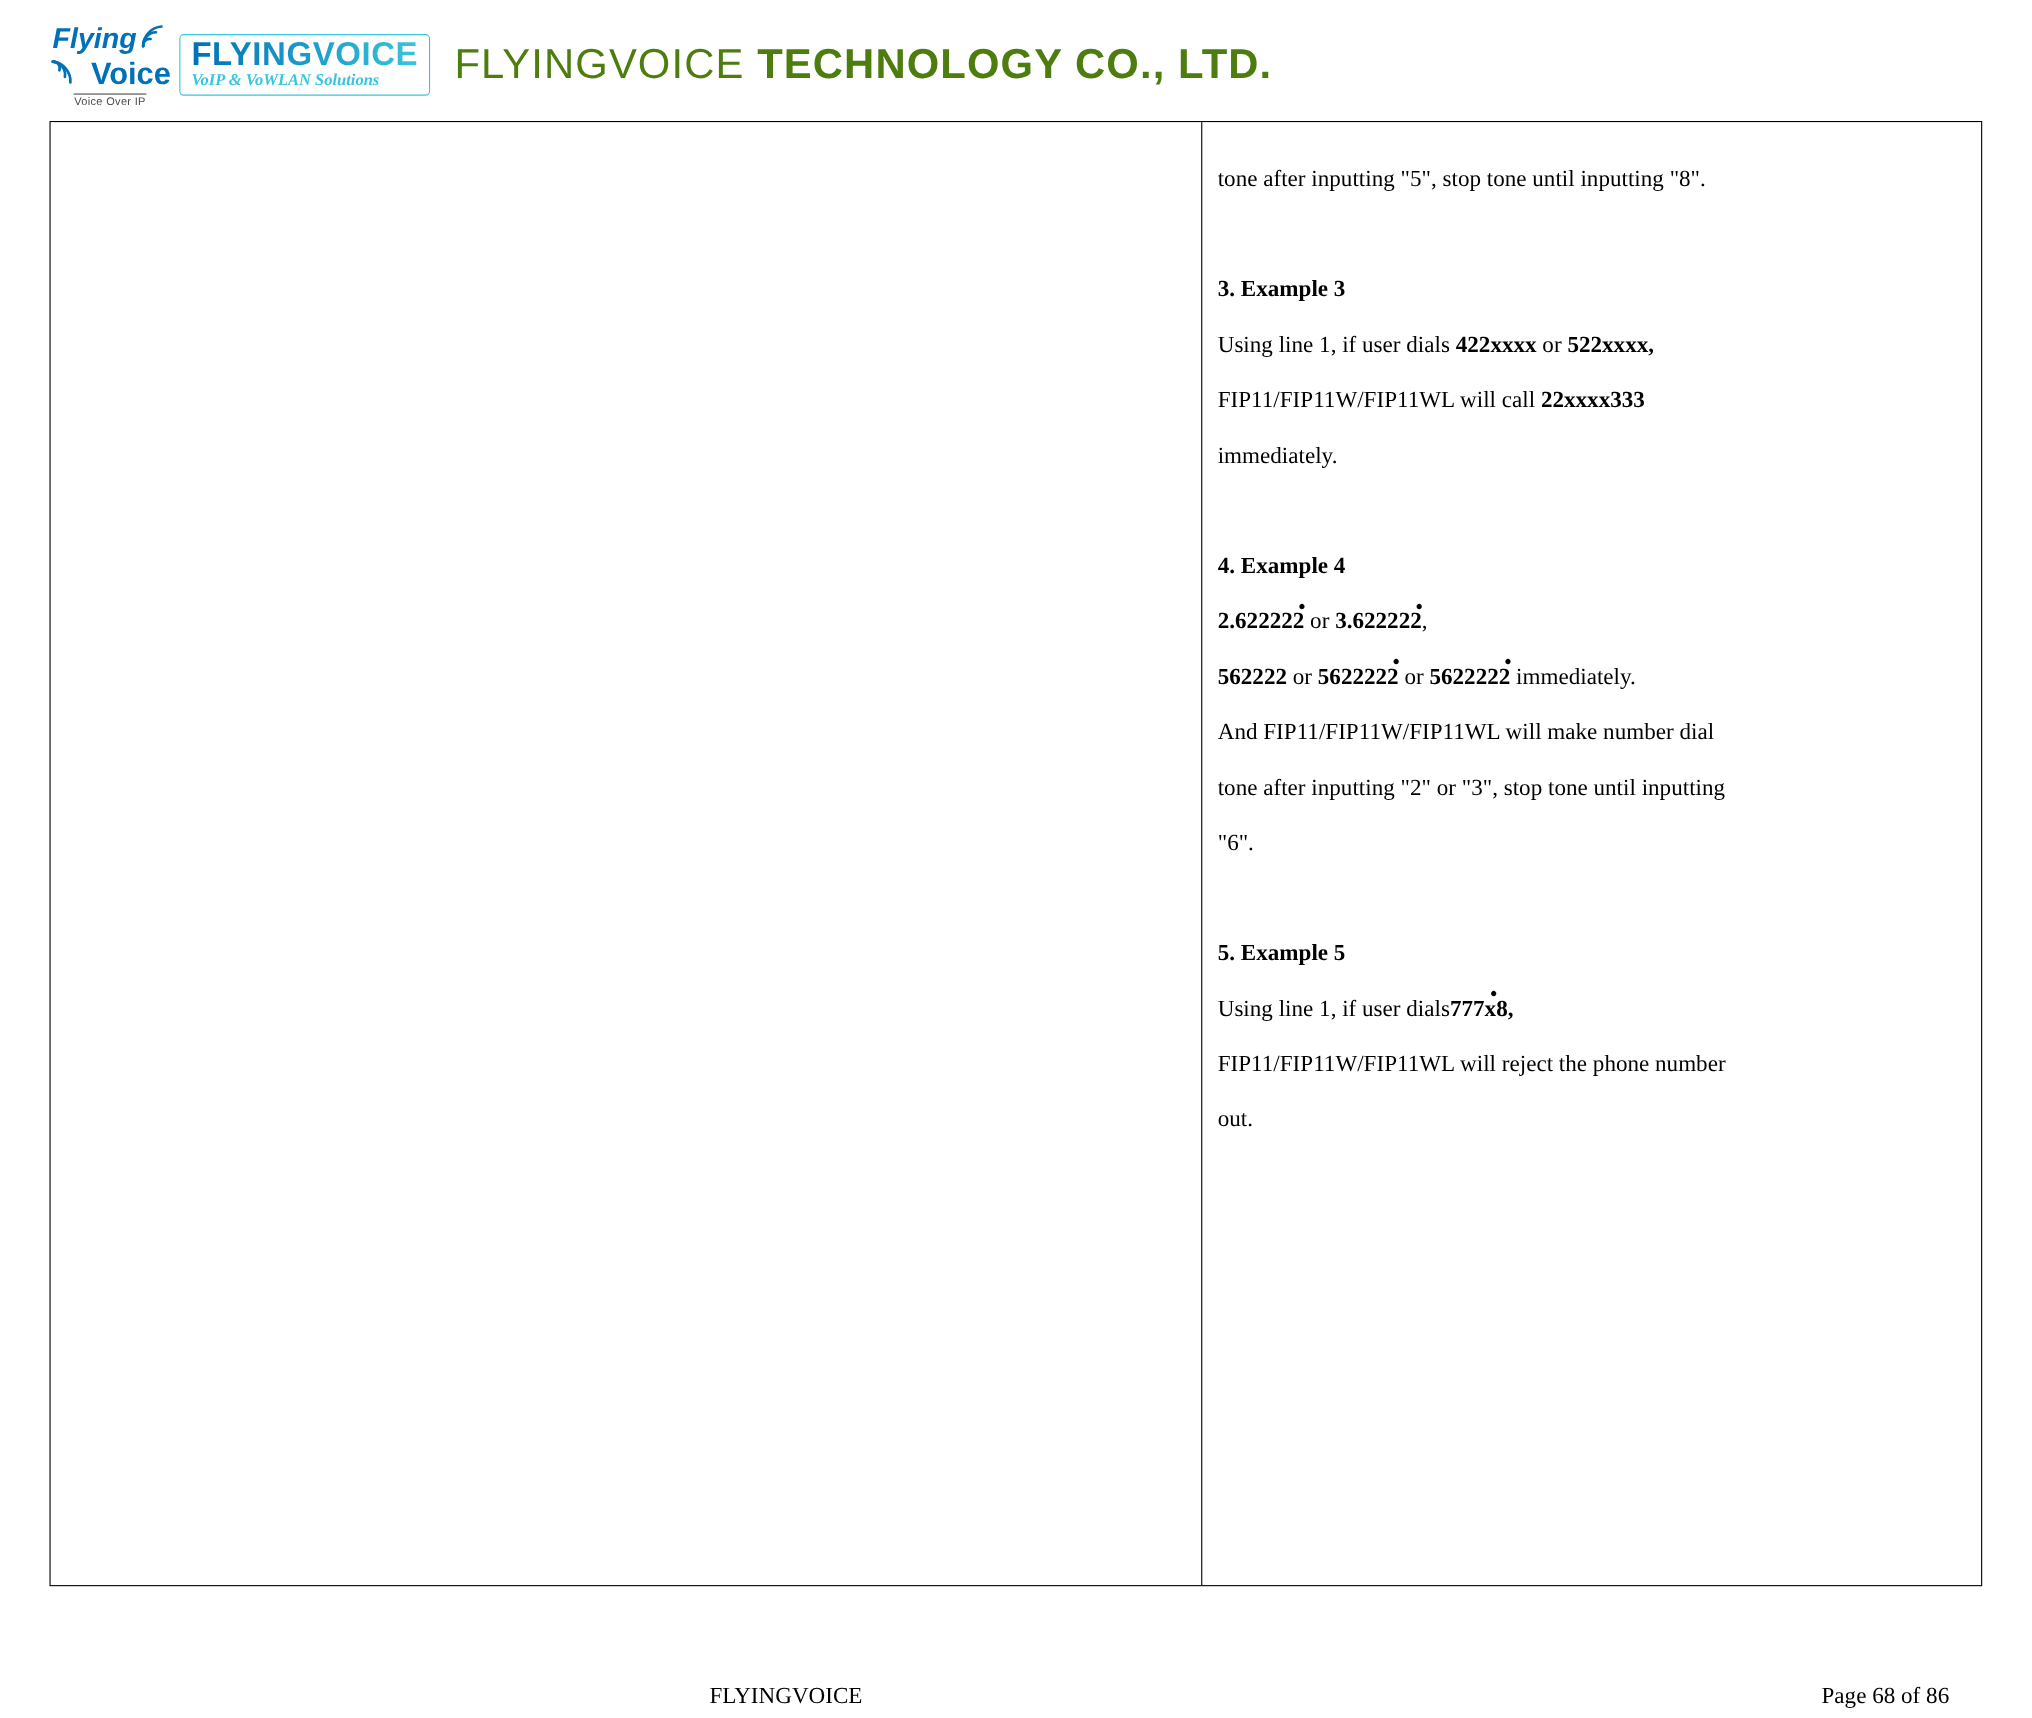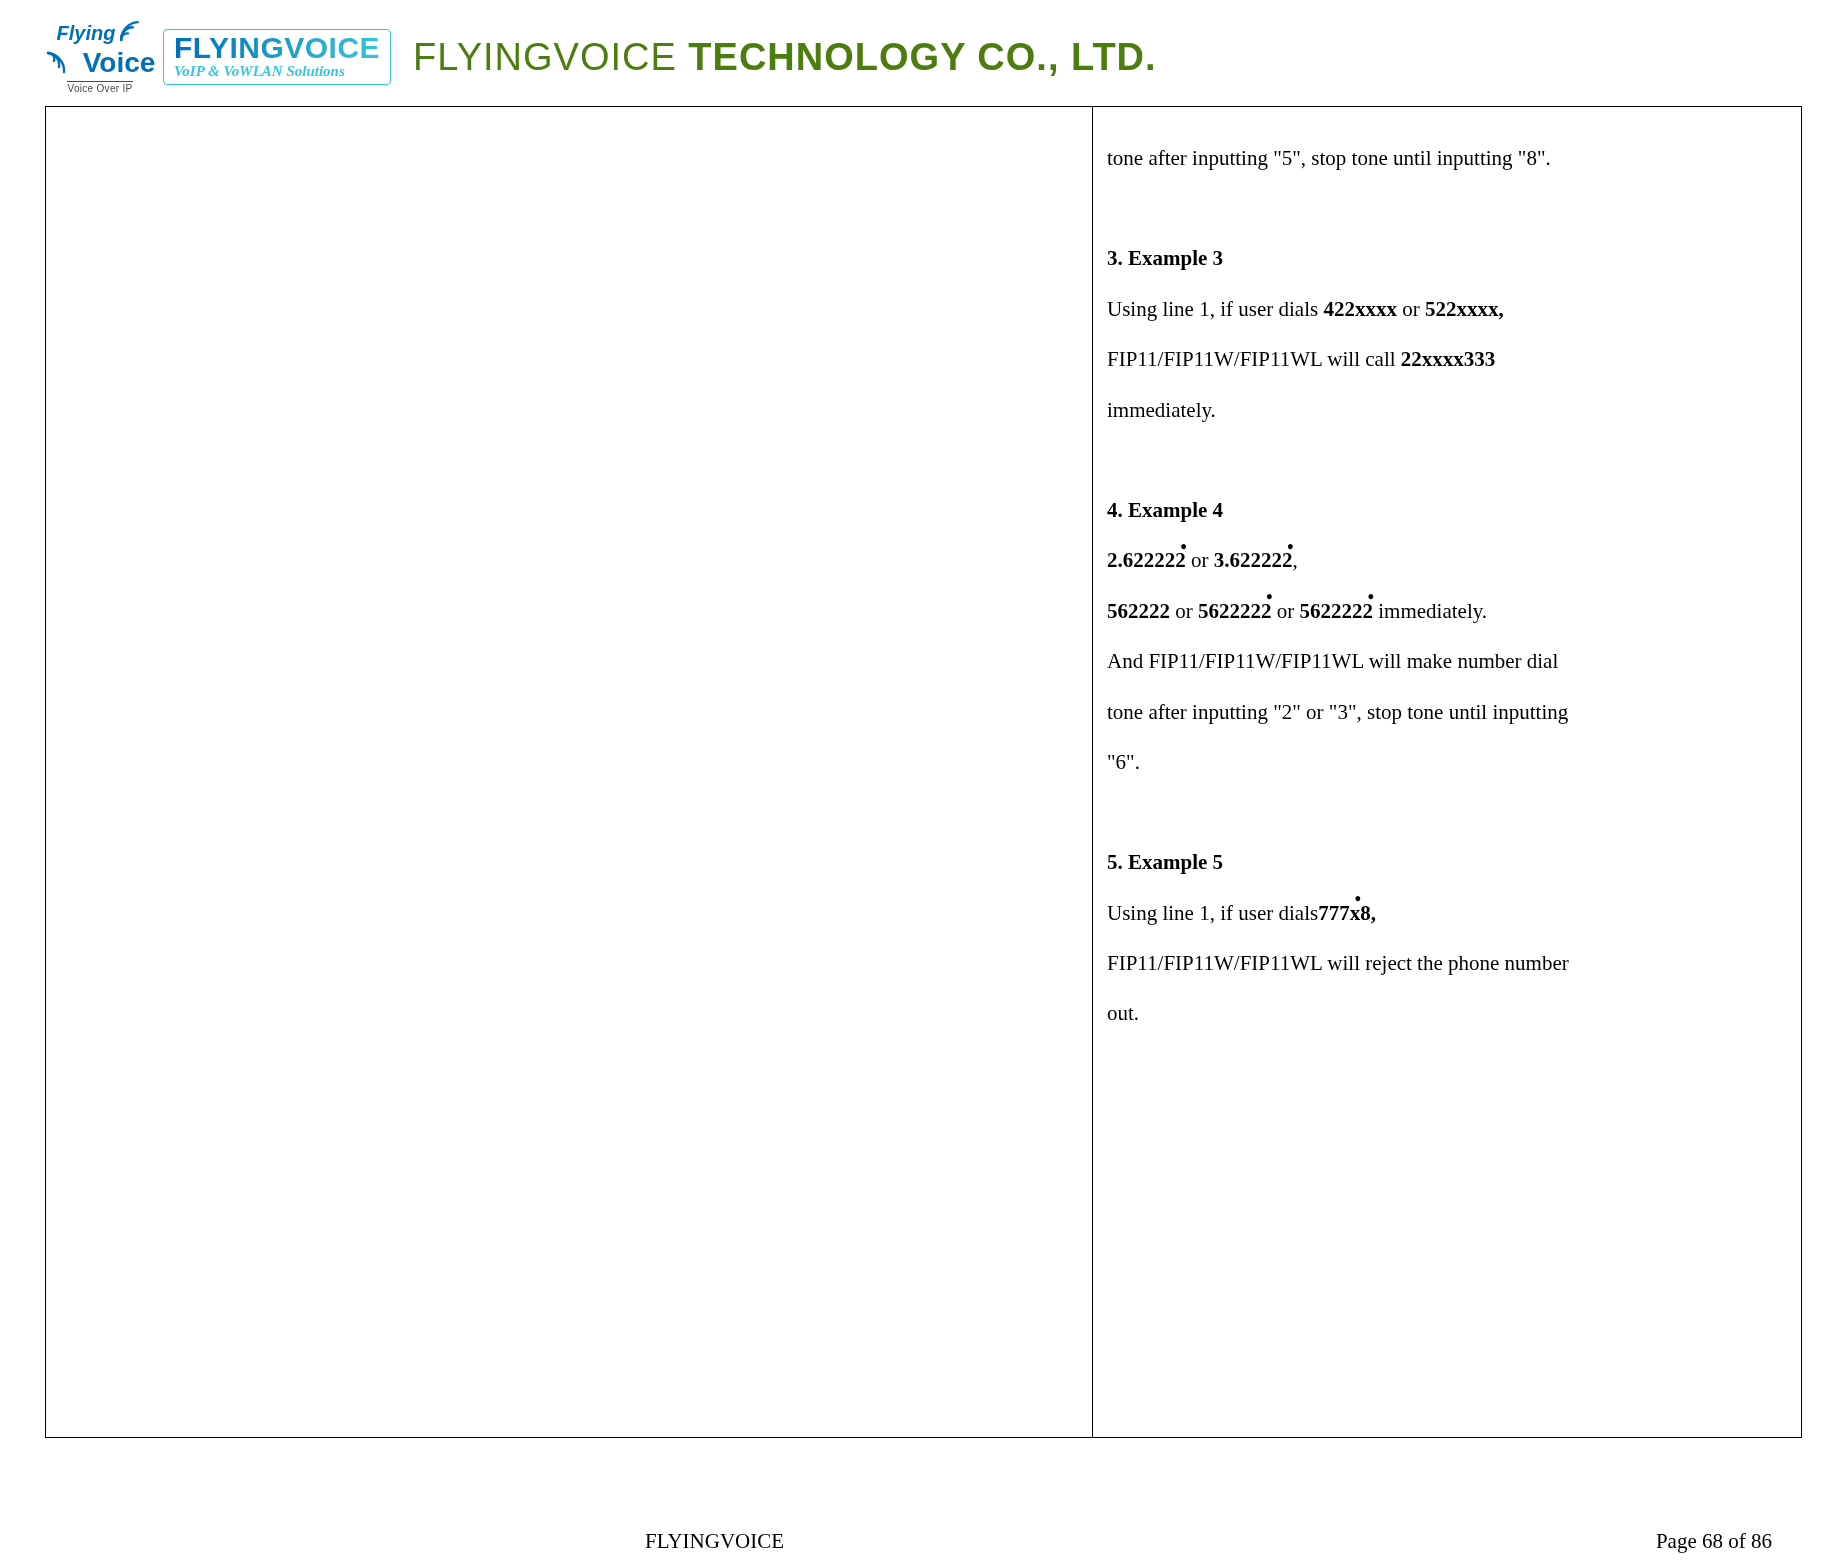--- a/index.html
+++ b/index.html
@@ -22,21 +22,21 @@
     .logo-box {
       width: 110px;
       display: flex;
       flex-direction: column;
       align-items: center;
     }
     .logo-flying {
       font-family: Arial, sans-serif;
       font-weight: bold;
       font-style: italic;
-      font-size: 20px;
+      font-size: 26px;
       color: #0070b8;
       display: flex;
       align-items: center;
       gap: 2px;
     }
     .logo-flying .waves {
       display: inline-block;
       transform: rotate(-12deg);
     }
     .logo-voice-row {

